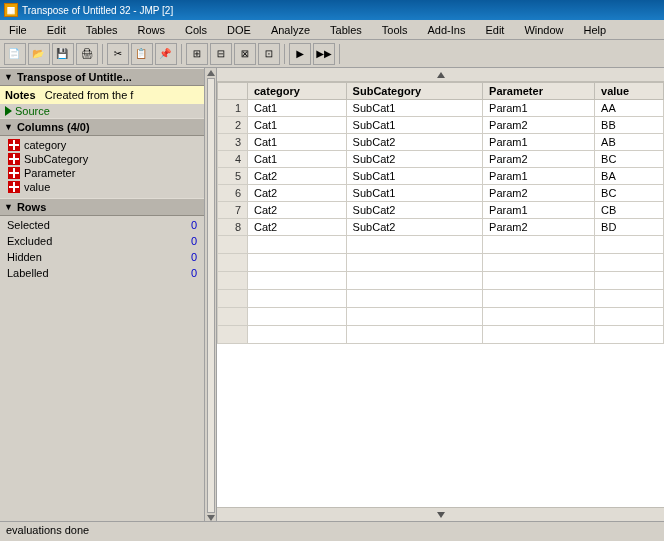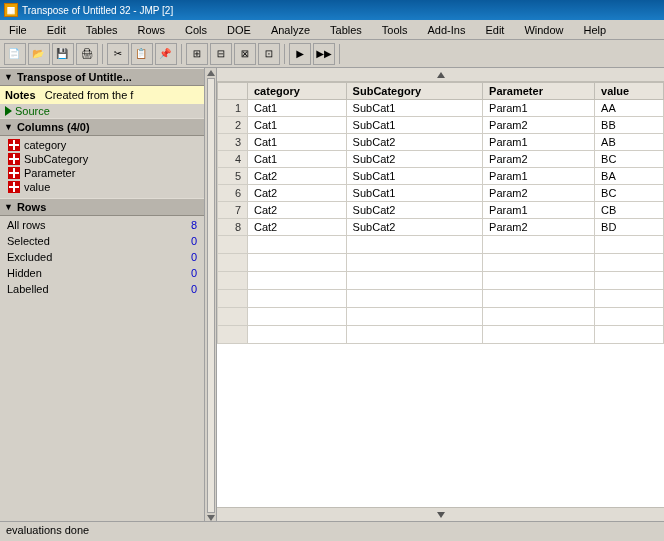--- a/index.html
+++ b/index.html
@@ -315,24 +315,20 @@
     </div>
 
     <div class="rows-section">
       <div class="panel-section-header">
         <span class="arrow-down">▼</span>
         <span>Rows</span>
       </div>
       <table class="rows-table">
         <tbody>
           <tr>
-            <td class="rows-label-col">All rows</td>
-            <td>8</td>
-          </tr>
-          <tr>
             <td class="rows-label-col">Selected</td>
             <td>0</td>
           </tr>
           <tr>
             <td class="rows-label-col">Excluded</td>
             <td>0</td>
           </tr>
           <tr>
             <td class="rows-label-col">Hidden</td>
             <td>0</td>

